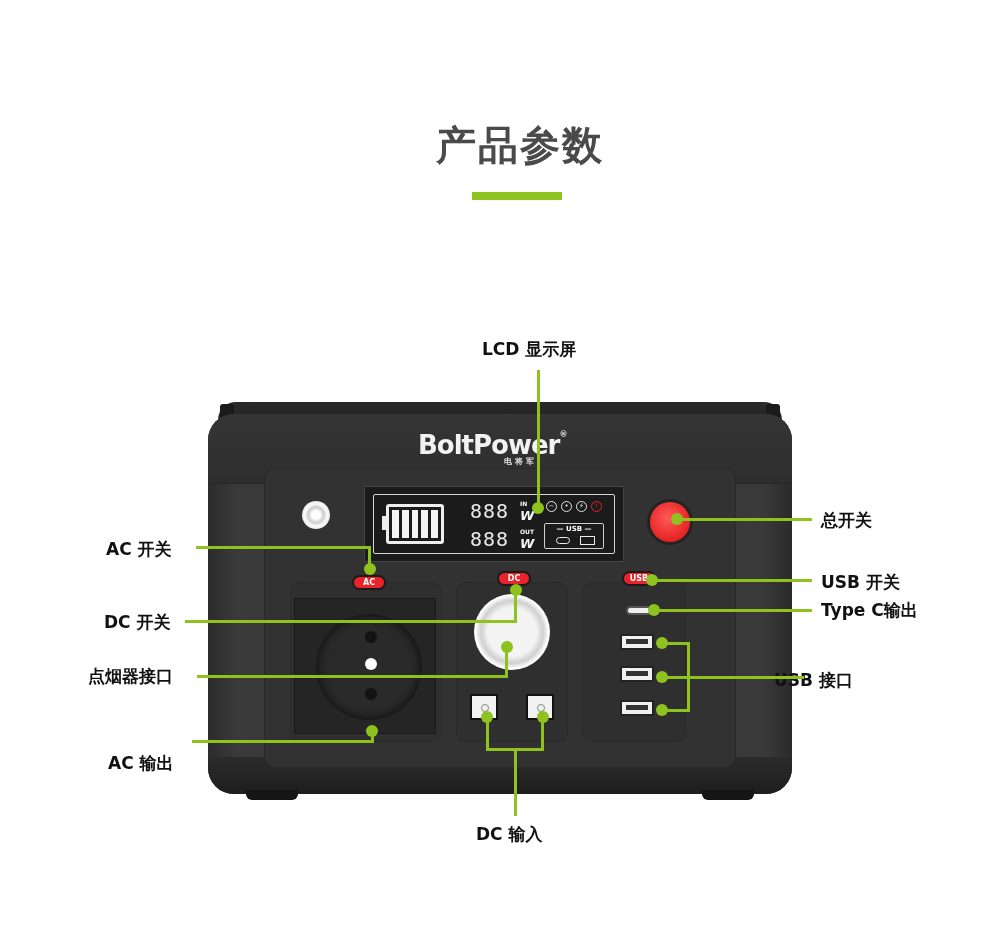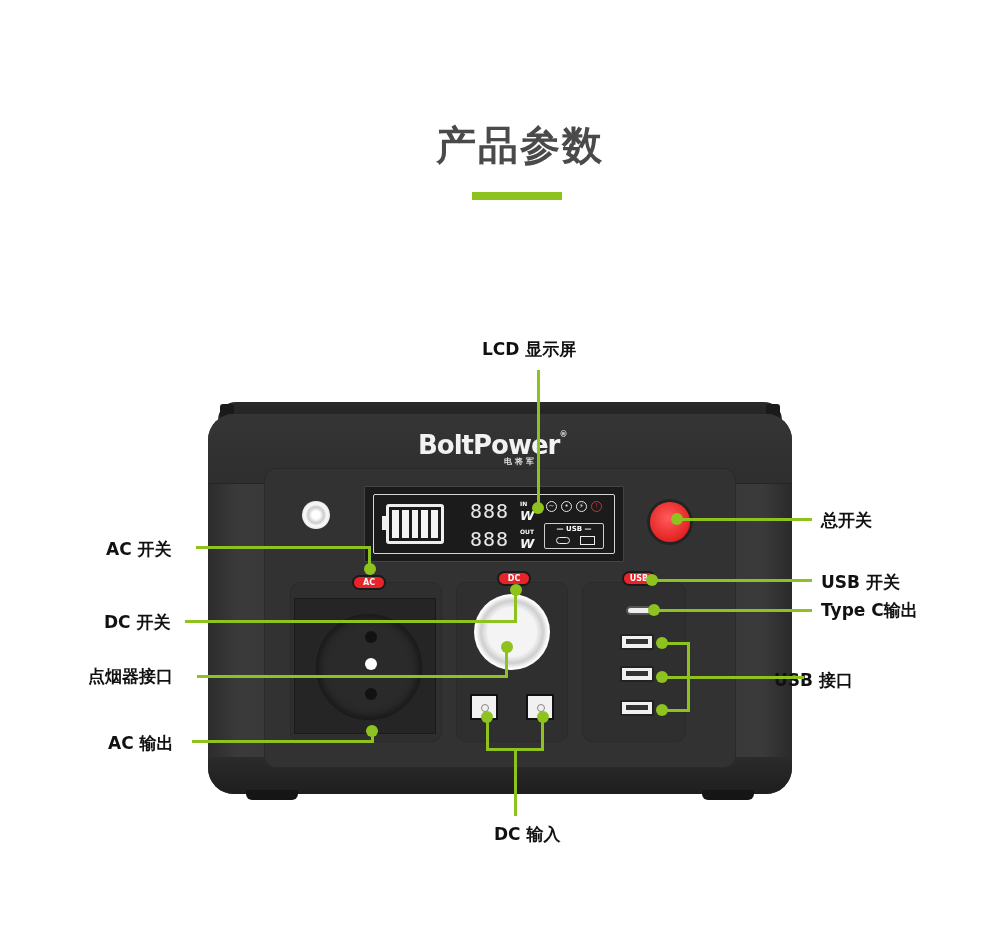--- a/index.html
+++ b/index.html
@@ -181,21 +181,21 @@
 <div class="lbl" style="left:104px; top:611px;">DC 开关</div>
 <div class="g" style="left:185px; top:620px; width:331px; height:3px;"></div>
 <div class="g" style="left:514px; top:590px; width:3px; height:33px;"></div>
 <div class="dot" style="left:510px; top:584px;"></div>
 
 <div class="lbl" style="left:88px; top:665px;">点烟器接口</div>
 <div class="g" style="left:197px; top:675px; width:310px; height:3px;"></div>
 <div class="g" style="left:505px; top:648px; width:3px; height:30px;"></div>
 <div class="dot" style="left:501px; top:641px;"></div>
 
-<div class="lbl" style="left:108px; top:732px;text-align:center;">AC 输出</div>
+<div class="lbl" style="left:108px; top:752px;text-align:center;">AC 输出</div>
 <div class="g" style="left:192px; top:740px; width:182px; height:3px;"></div>
 <div class="g" style="left:371px; top:730px; width:3px; height:13px;"></div>
 <div class="dot" style="left:366px; top:725px;"></div>
 
 <div class="lbl" style="left:821px; top:571px;">USB 开关</div>
 <div class="g" style="left:652px; top:579px; width:160px; height:3px;"></div>
 <div class="dot" style="left:646px; top:574px;"></div>
 
 <div class="lbl" style="left:821px; top:599px;">Type C输出</div>
 <div class="g" style="left:654px; top:609px; width:158px; height:3px;"></div>
@@ -203,19 +203,19 @@
 
 <div class="lbl" style="left:774px; top:669px;">USB 接口</div>
 <div class="g" style="left:662px; top:642px; width:27px; height:3px;"></div>
 <div class="g" style="left:662px; top:676px; width:142px; height:3px;"></div>
 <div class="g" style="left:662px; top:709px; width:27px; height:3px;"></div>
 <div class="g" style="left:687px; top:642px; width:3px; height:70px;"></div>
 <div class="dot" style="left:656px; top:637px;"></div>
 <div class="dot" style="left:656px; top:671px;"></div>
 <div class="dot" style="left:656px; top:704px;"></div>
 
-<div class="lbl" style="left:476px; top:823px;margin-left:18px;">DC 输入</div>
+<div class="lbl" style="left:476px; top:823px;">DC 输入</div>
 <div class="g" style="left:486px; top:716px; width:3px; height:34px;"></div>
 <div class="g" style="left:541px; top:716px; width:3px; height:34px;"></div>
 <div class="g" style="left:486px; top:748px; width:58px; height:3px;"></div>
 <div class="g" style="left:514px; top:748px; width:3px; height:68px;"></div>
 <div class="dot" style="left:481px; top:711px;"></div>
 <div class="dot" style="left:537px; top:711px;"></div>
 
 </body></html>

